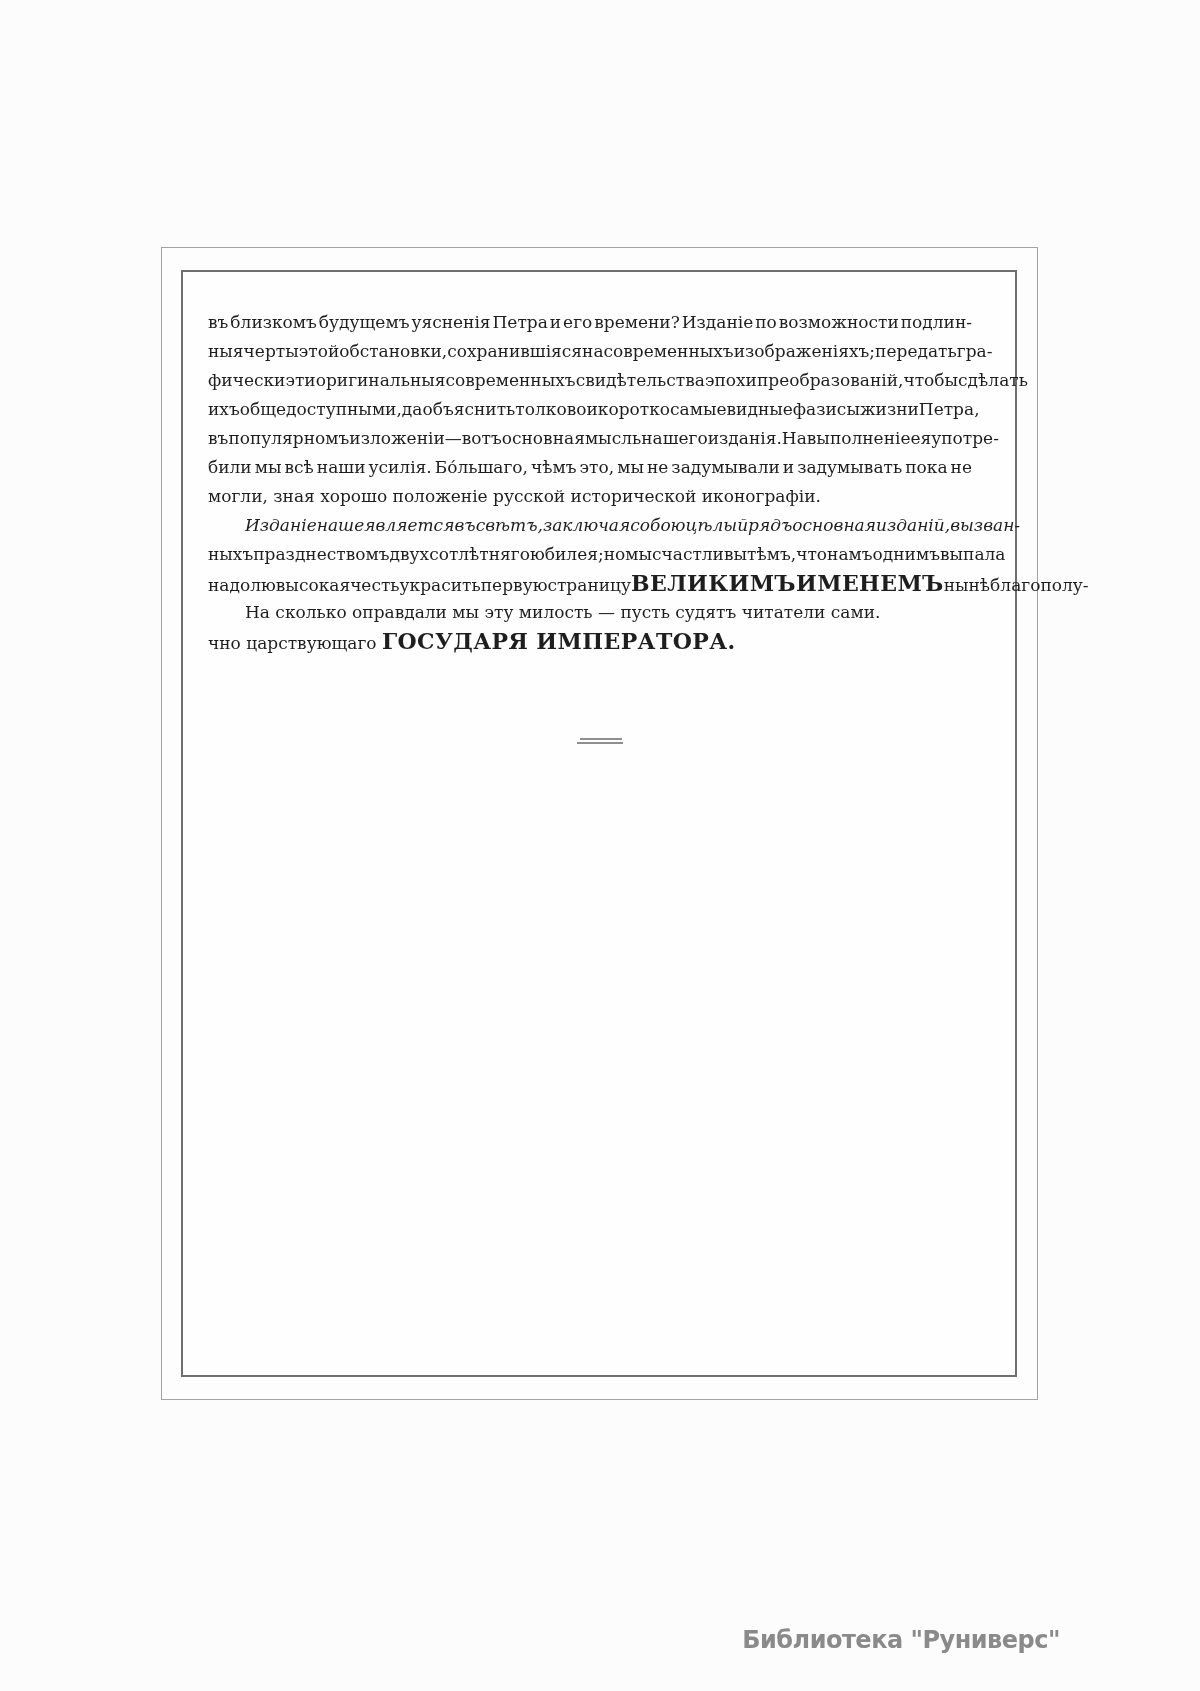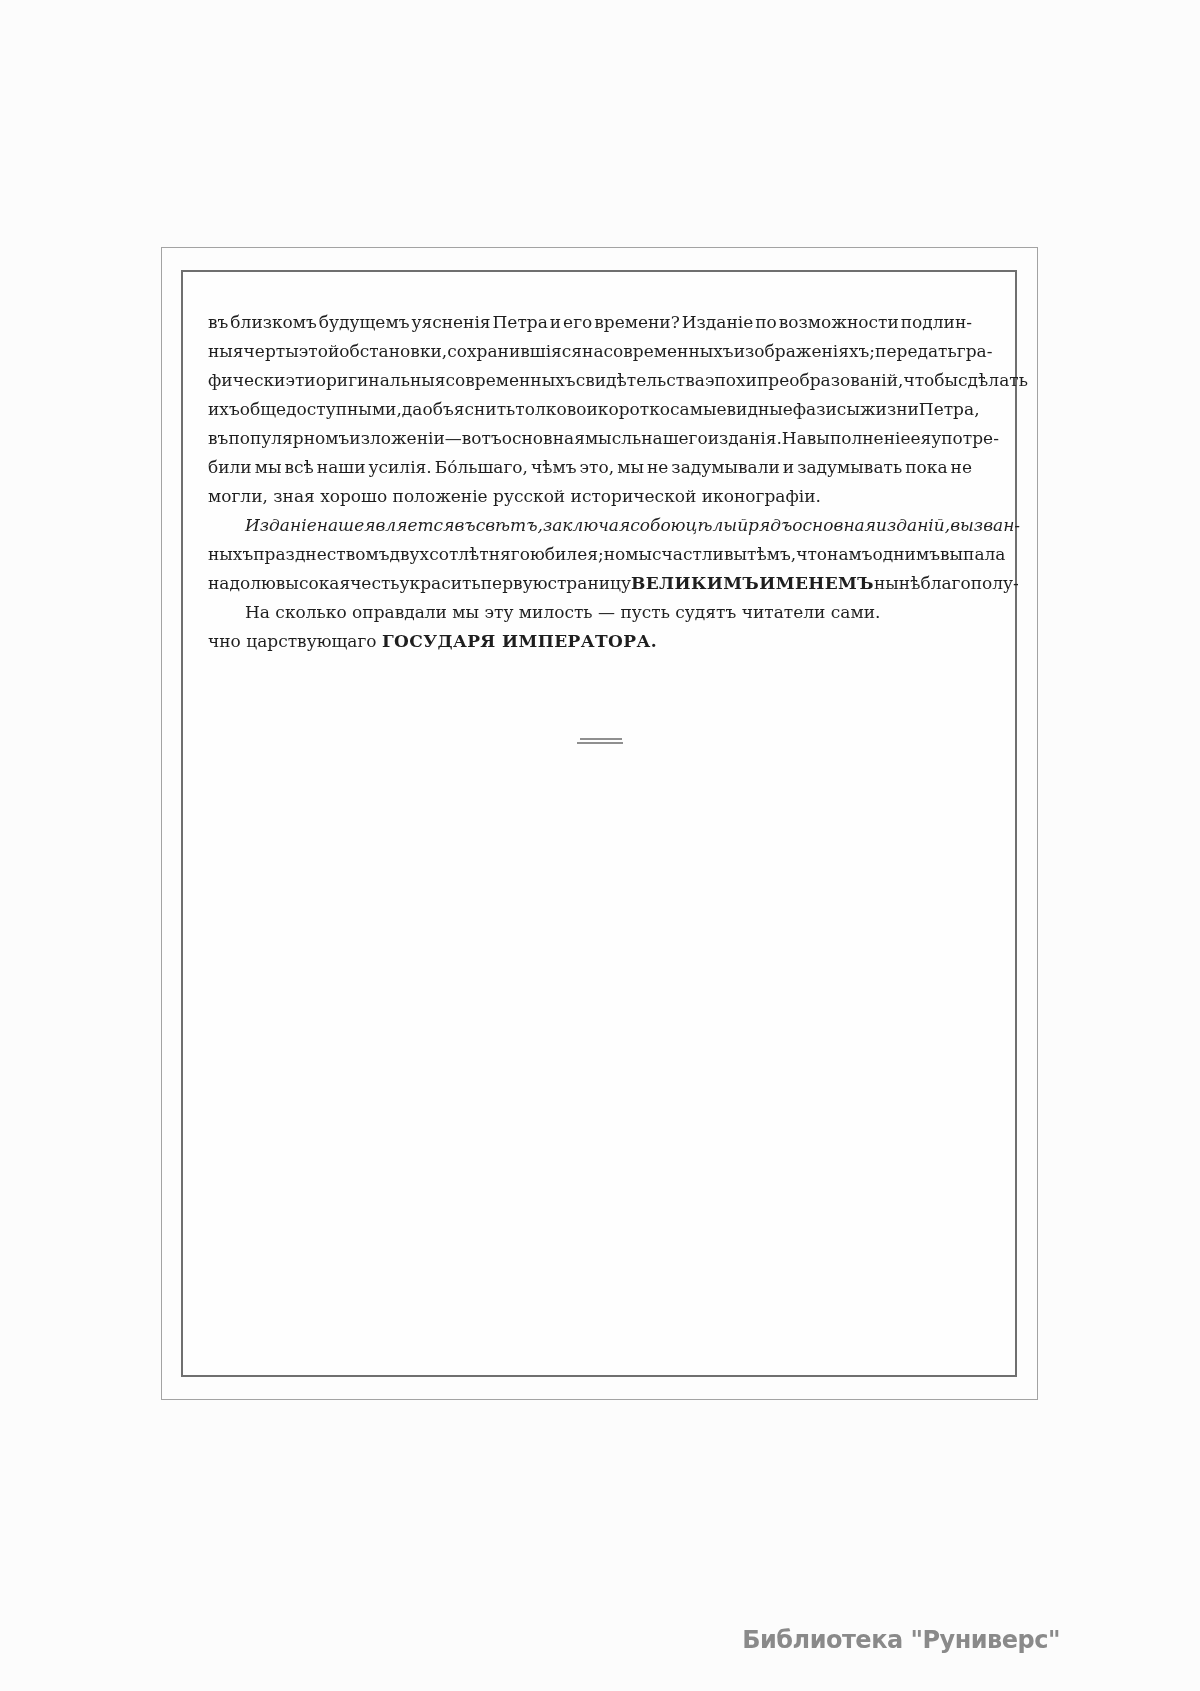--- a/index.html
+++ b/index.html
@@ -55,21 +55,21 @@
   }
   .line.just.indent {
     margin-left: 37px;
     font-style: italic;
   }
   .line.plain.indent {
     text-indent: 37px;
   }
   .bold {
     font-weight: bold;
-    font-size: 17px;
+    font-size: 22px;
     letter-spacing: 0.4px;
   }
   .divider {
     position: absolute;
     left: 577px;
     top: 738px;
     width: 46px;
   }
   .divider-line {
     height: 2px;

